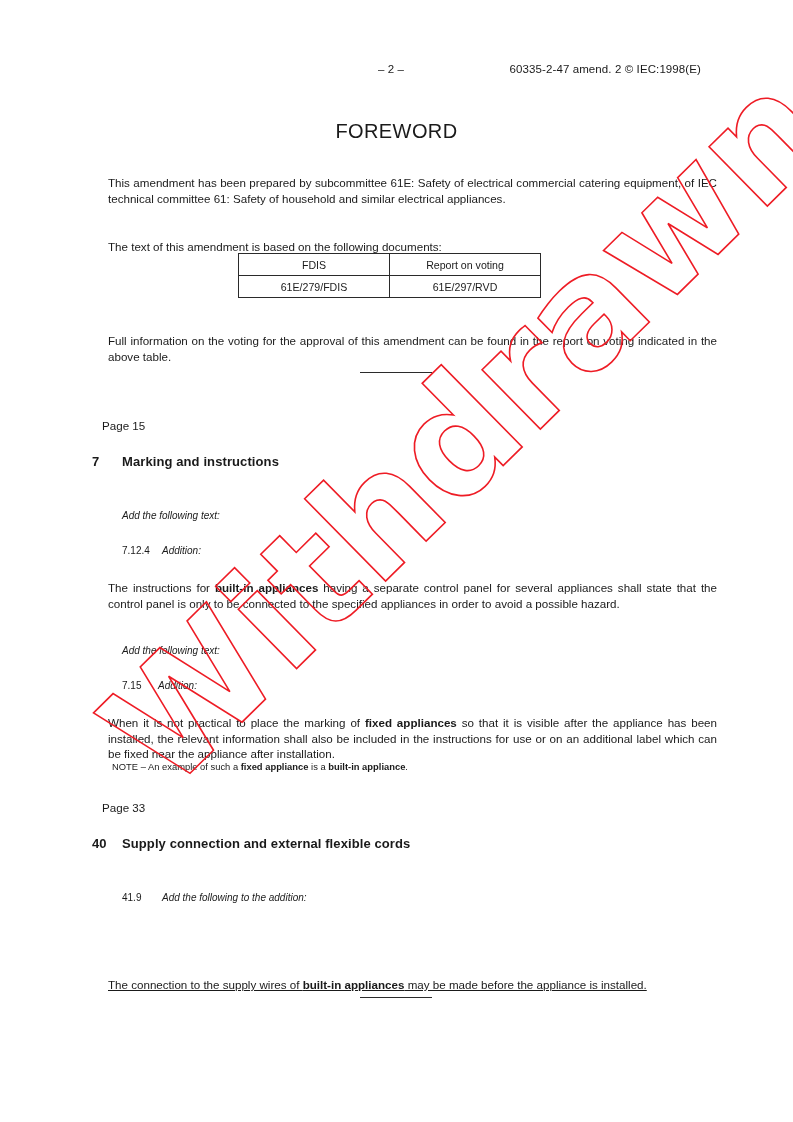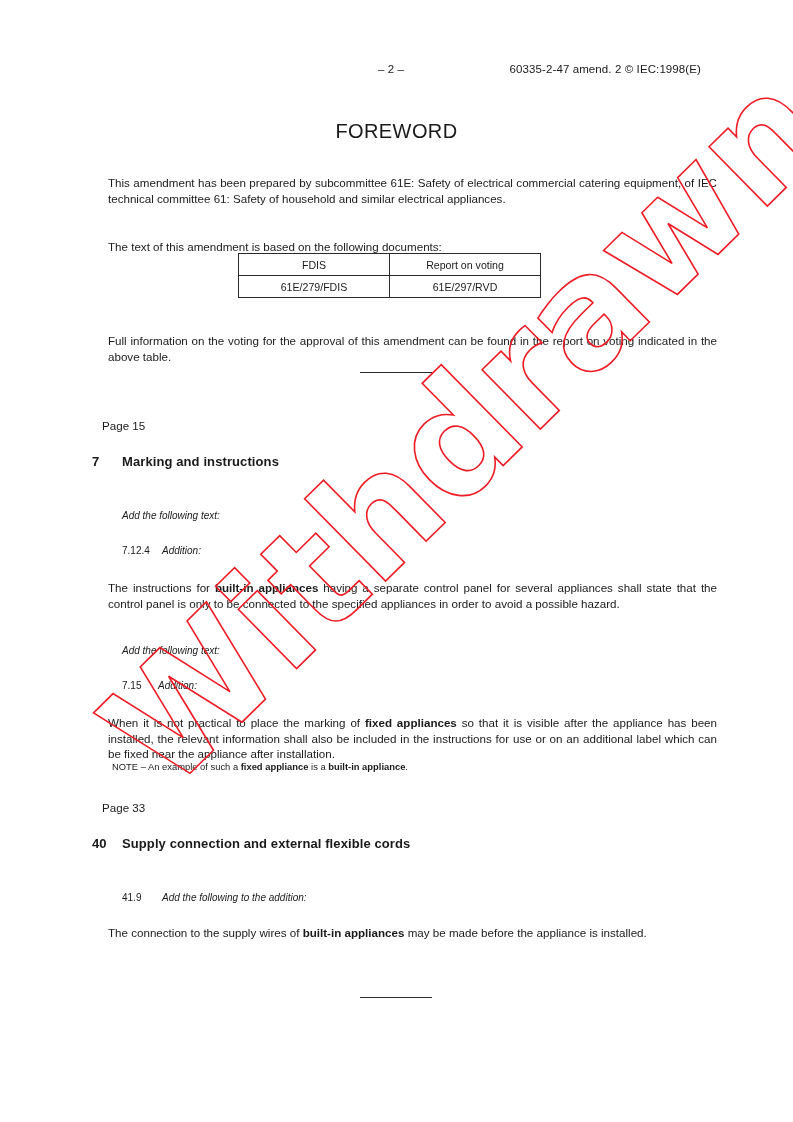--- a/index.html
+++ b/index.html
@@ -221,21 +221,21 @@
   <p class="pagelabel" style="top:801px;">Page 33</p>
 
   <div class="sec-head" style="top:836px;">
     <span class="num">40</span><span>Supply connection and external flexible cords</span>
   </div>
 
   <p class="clause" style="top:874px;">
     <span class="cnum">41.9</span><span class="italic">Add the following to the addition:</span>
   </p>
 
-  <p class="body" style="top:909px;">
+  <p class="body" style="top:961px;text-decoration:underline;">
     <span>The connection to the supply wires of </span><span class="bold">built-in appliances</span><span> may be made before the appliance is installed.</span>
   </p>
 
   <div class="hrule" style="top:997px;"></div>
 
   <svg class="watermark" viewBox="0 0 793 1122">
     <text x="0" y="0" transform="translate(168 795) rotate(-44.5)" stroke="#ee1c25">Withdrawn</text>
   </svg>
 
 </div>

